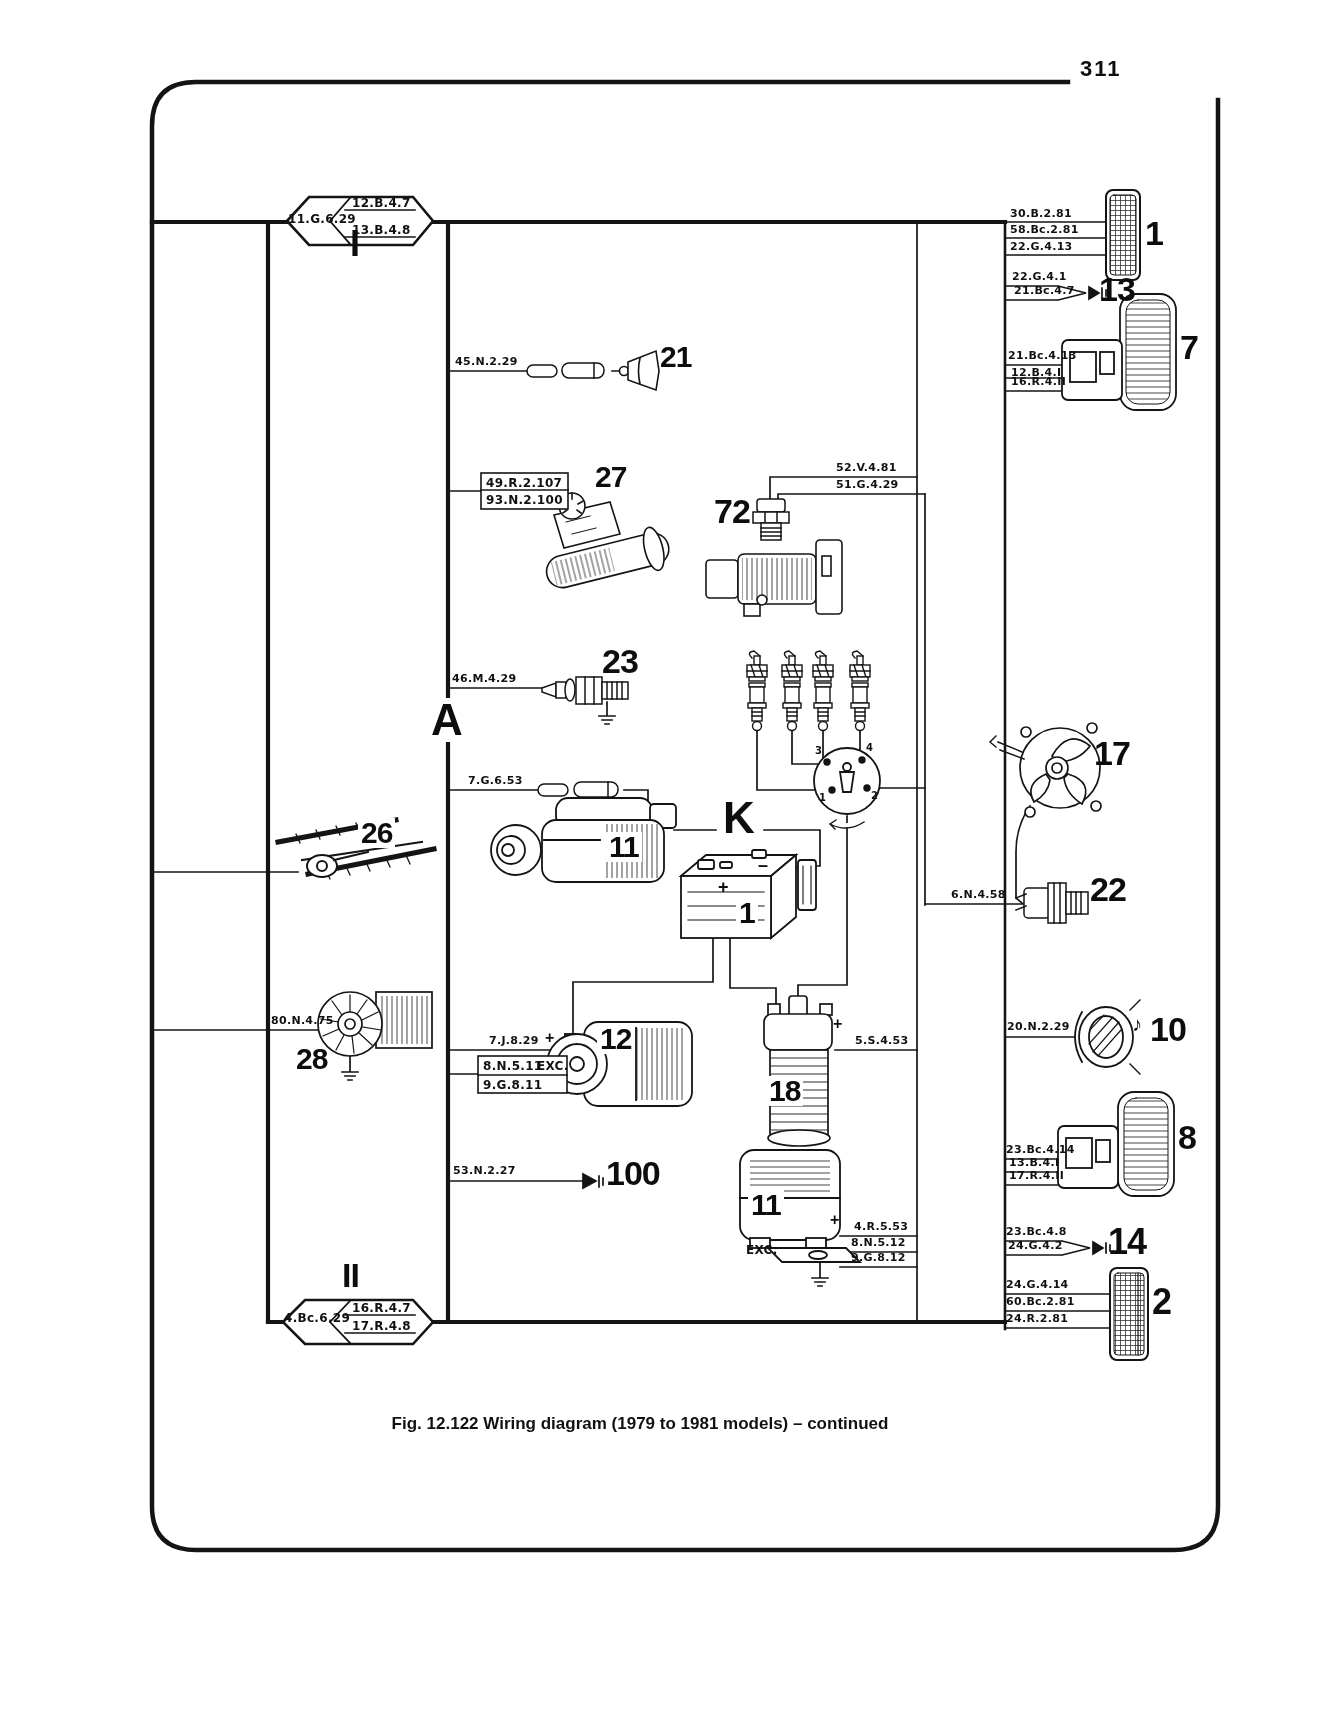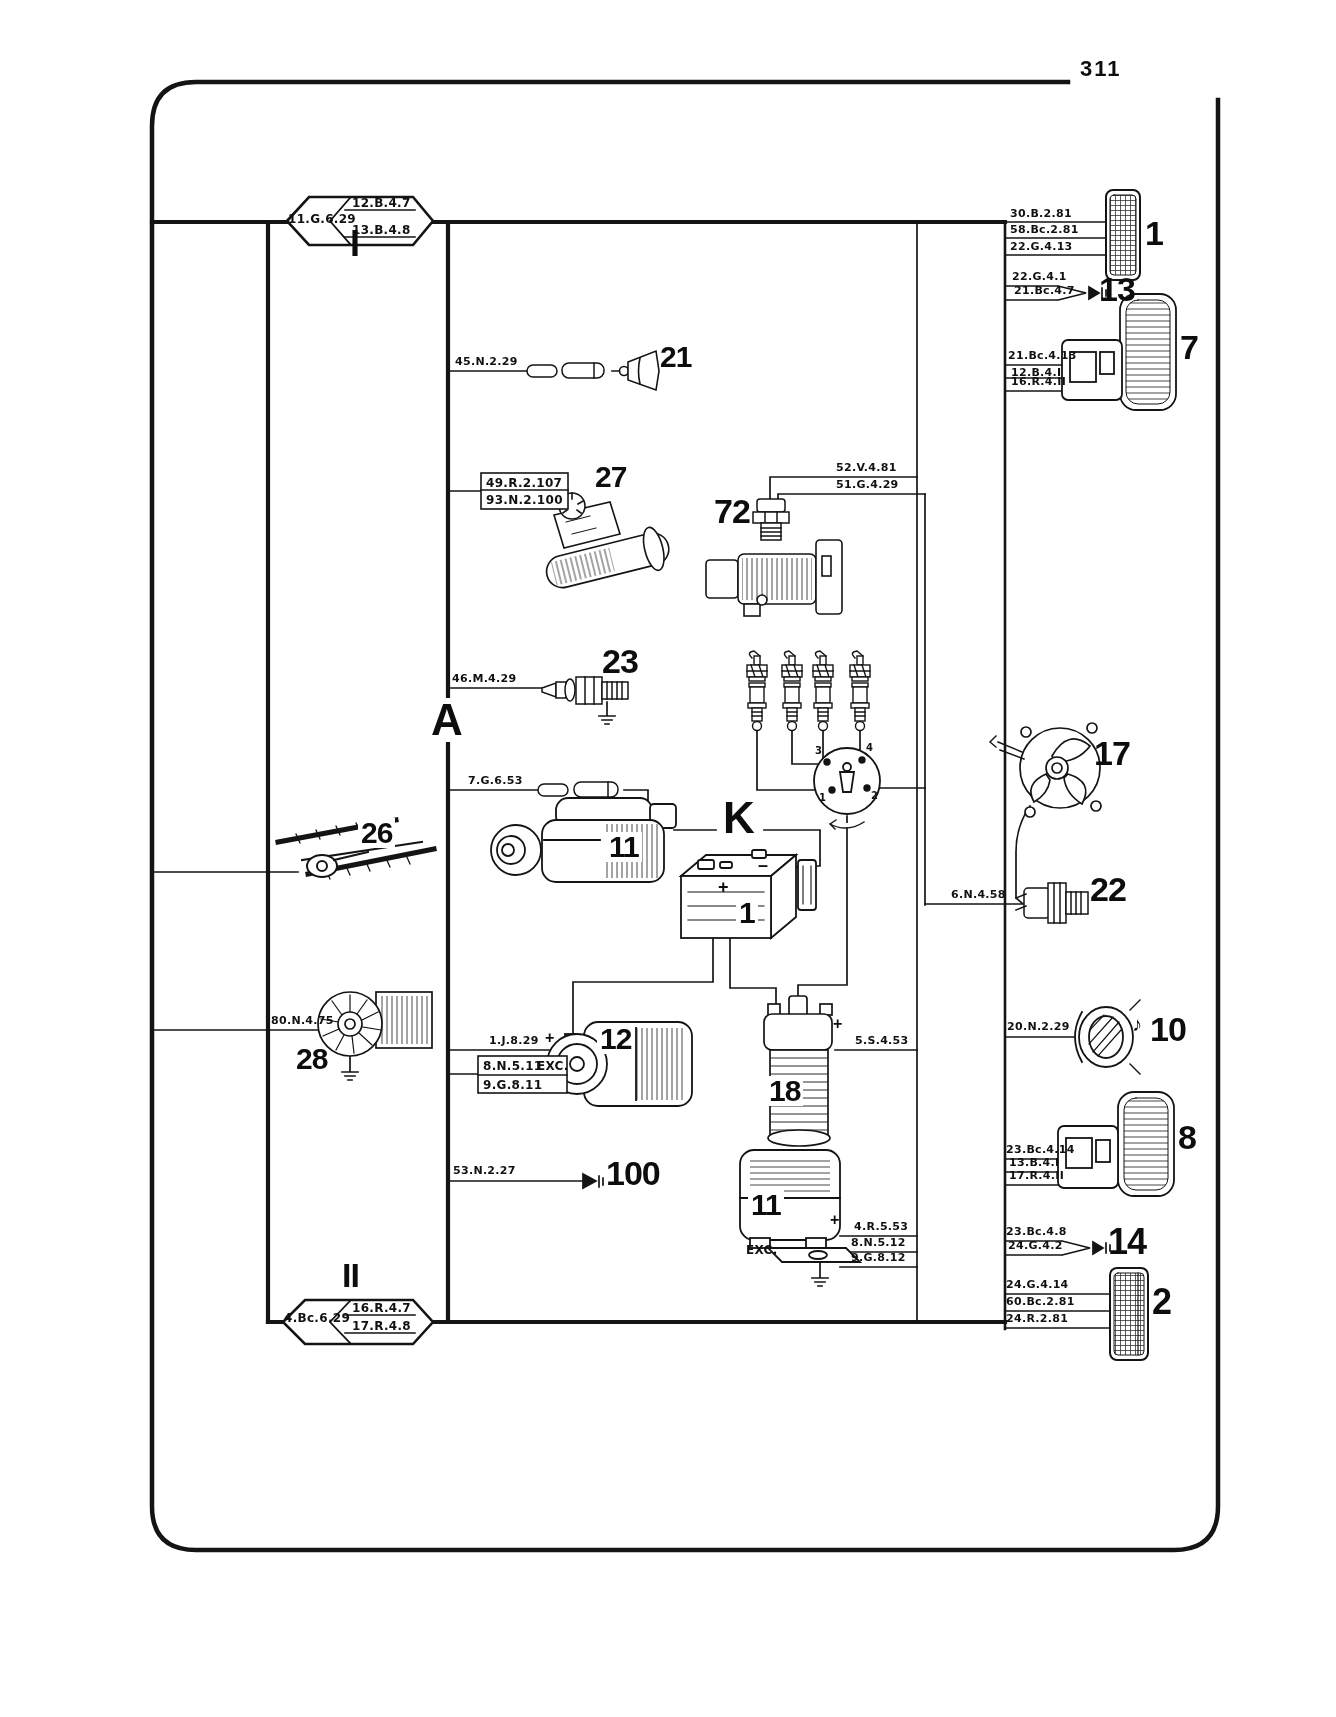--- a/index.html
+++ b/index.html
@@ -329,20 +329,21 @@
     <circle cx="350" cy="1024" r="5"></circle>
   </g>
 
   <g fill="#fff" stroke-width="1.6">
     <rect x="481" y="473" width="87" height="36"></rect>
     <path d="M481 490 H568"></path>
   </g>
 </svg>
 
 <div class="pagenum">311</div>
+<div class="caption">Fig. 12.122 Wiring diagram (1979 to 1981 models) – continued</div>
 
 <div class="wl s" style="left:288px;top:213px">11.G.6.29</div>
 <div class="wl s" style="left:352px;top:197px">12.B.4.7</div>
 <div class="wl s" style="left:352px;top:224px">13.B.4.8</div>
 <div class="wl s" style="left:284px;top:1312px">4.Bc.6.29</div>
 <div class="wl s" style="left:352px;top:1302px">16.R.4.7</div>
 <div class="wl s" style="left:352px;top:1320px">17.R.4.8</div>
 
 <div class="num n36" style="left:350px;top:226px">I</div>
 <div class="num n44 bg" style="left:428px;top:698px">A</div>
@@ -389,21 +390,21 @@
 
 <div class="num bg" style="left:358px;top:818px">26</div>
 
 <div class="wl" style="left:468px;top:775px">7.G.6.53</div>
 <div class="num bg" style="left:606px;top:832px">11</div>
 
 <div class="sign" style="left:718px;top:878px">+</div>
 <div class="sign" style="left:758px;top:856px">–</div>
 <div class="num bg" style="left:736px;top:898px">1</div>
 
-<div class="wl" style="left:489px;top:1035px">1.J.8.29</div>
+<div class="wl" style="left:489px;top:1035px">7.J.8.29</div>
 <div class="sign s16" style="left:545px;top:1030px">+</div>
 <div class="wl s" style="left:483px;top:1060px">8.N.5.11</div>
 <div class="wl s" style="left:537px;top:1060px">EXC.</div>
 <div class="wl s" style="left:483px;top:1079px">9.G.8.11</div>
 <div class="num bg" style="left:597px;top:1024px">12</div>
 
 <div class="wl" style="left:271px;top:1015px">80.N.4.75</div>
 <div class="num" style="left:296px;top:1044px">28</div>
 
 <div class="sign s16" style="left:833px;top:1016px">+</div>

